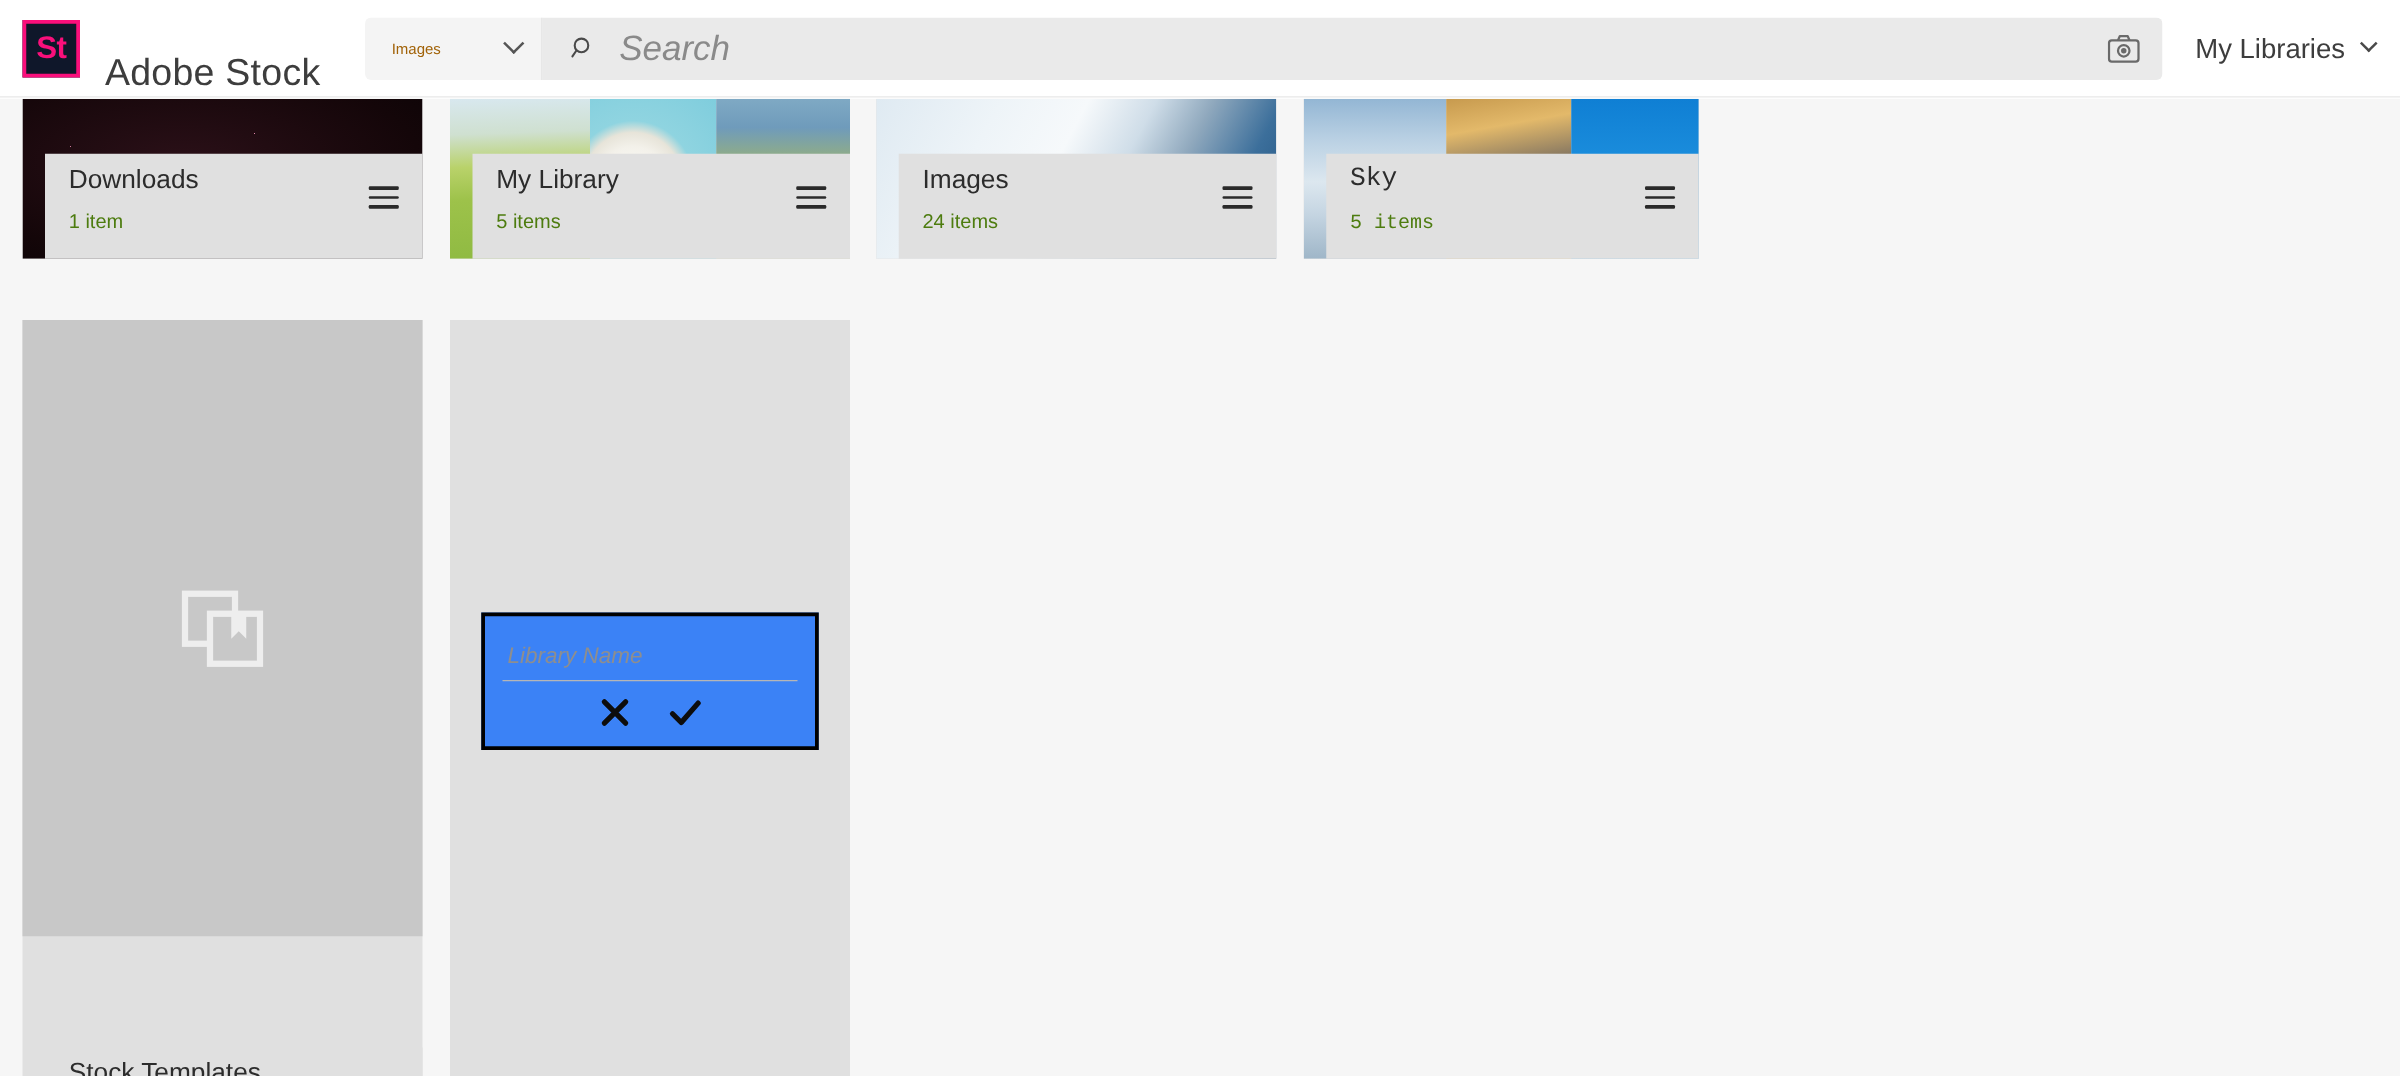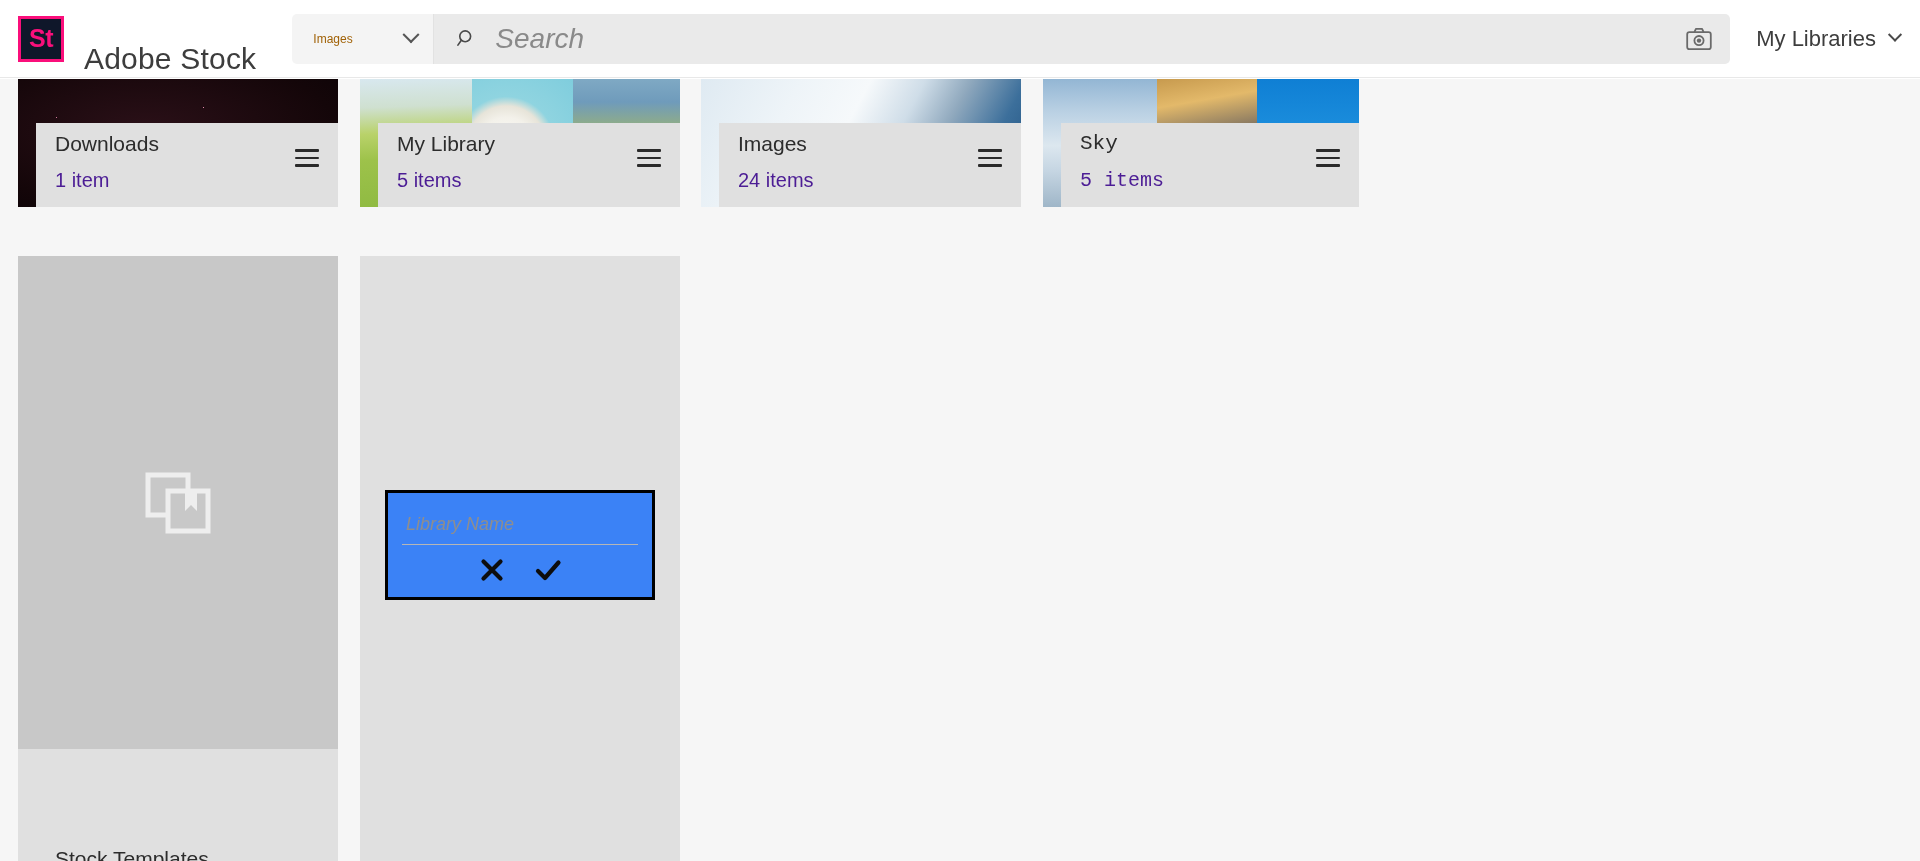--- a/index.html
+++ b/index.html
@@ -173,22 +173,22 @@
   .card-title {
     position: absolute;
     left: 19px; top: 9px;
     font-size: 21px;
     color: #2c2c2c;
     white-space: nowrap;
   }
   .card-count {
     position: absolute;
     left: 19px; top: 46px;
-    font-size: 20px;
-    color: #4c1d95;
+    font-size: 16px;
+    color: #4d7c0f;
     white-space: nowrap;
   }
   .burger {
     position: absolute;
     right: 19px; top: 26px;
     width: 24px; height: 18px;
     cursor: pointer;
   }
   .burger span {
     display: block;

